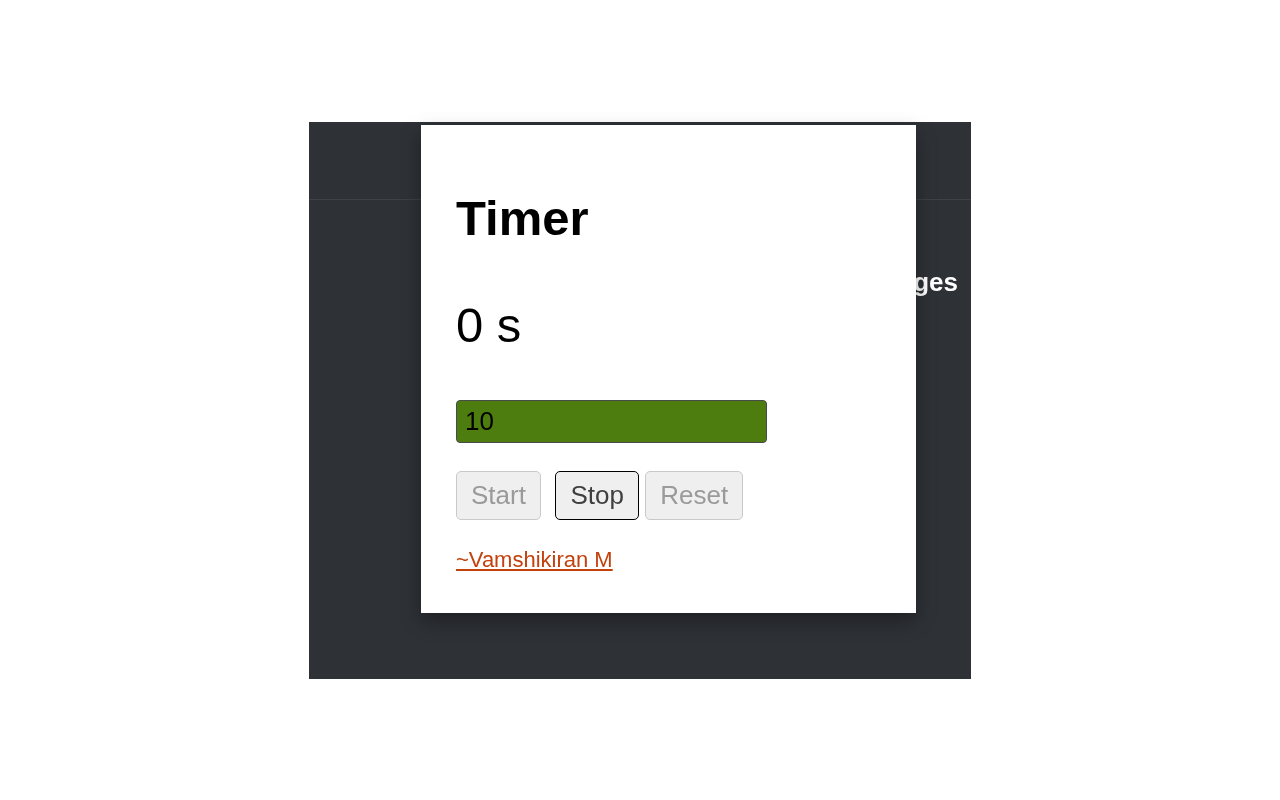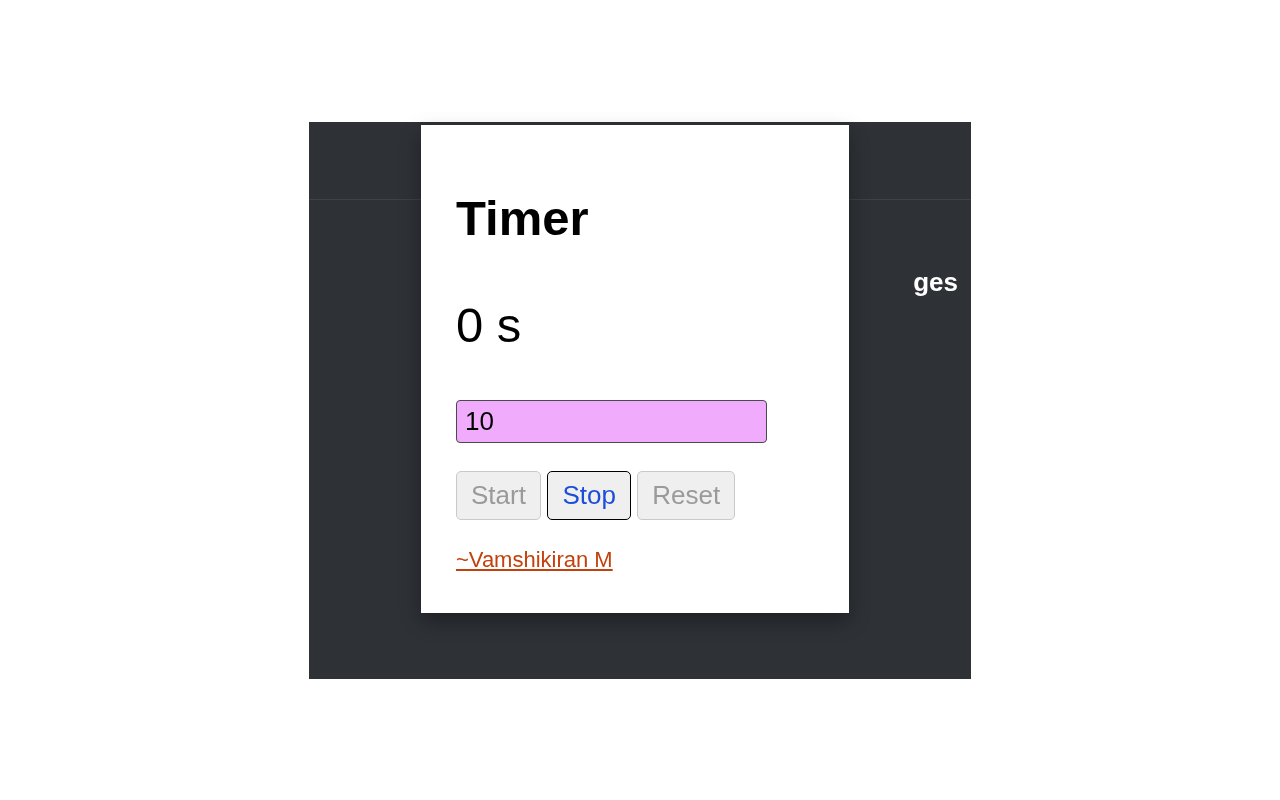--- a/index.html
+++ b/index.html
@@ -38,21 +38,21 @@
       top: 145px;
       right: 13px;
       color: #ffffff;
       font-size: 26px;
       font-weight: 700;
     }
     .card {
       position: absolute;
       top: 3px;
       left: 112px;
-      width: 428px;
+      width: 495px;
       background: #ffffff;
       padding: 35px 35px 40px 35px;
       box-shadow: 0 8px 18px rgba(0,0,0,0.35);
     }
     .title {
       font-size: 49px;
       font-weight: 700;
       margin: 30px 0 0 0;
       color: #000;
     }
@@ -63,21 +63,21 @@
       color: #000;
       line-height: 1;
     }
     .num-input {
       margin-top: 50px;
       width: 311px;
       font-size: 26px;
       padding: 5px 8px;
       border: 1px solid #4a4a4a;
       border-radius: 4px;
-      background: #f0abfc;
+      background: #4d7c0f;
       color: #000;
       display: block;
       font-family: inherit;
     }
     .btn-row {
       margin-top: 28px;
     }
     .btn {
       font-size: 26px;
       padding: 8px 14px;
@@ -86,22 +86,23 @@
       border-radius: 5px;
       font-family: inherit;
       cursor: pointer;
       margin-right: 2px;
     }
     .btn:disabled, .btn.disabled {
       color: #9a9a9a;
       cursor: default;
     }
     .btn.active {
-      color: #1d4ed8;
+      color: #404040;
       border: 1.5px solid #000;
+      margin-left: 8px;
     }
     .credit {
       display: inline-block;
       margin-top: 27px;
       font-size: 22px;
       color: #c2410c;
       text-decoration: underline;
       cursor: pointer;
     }
   </style>

